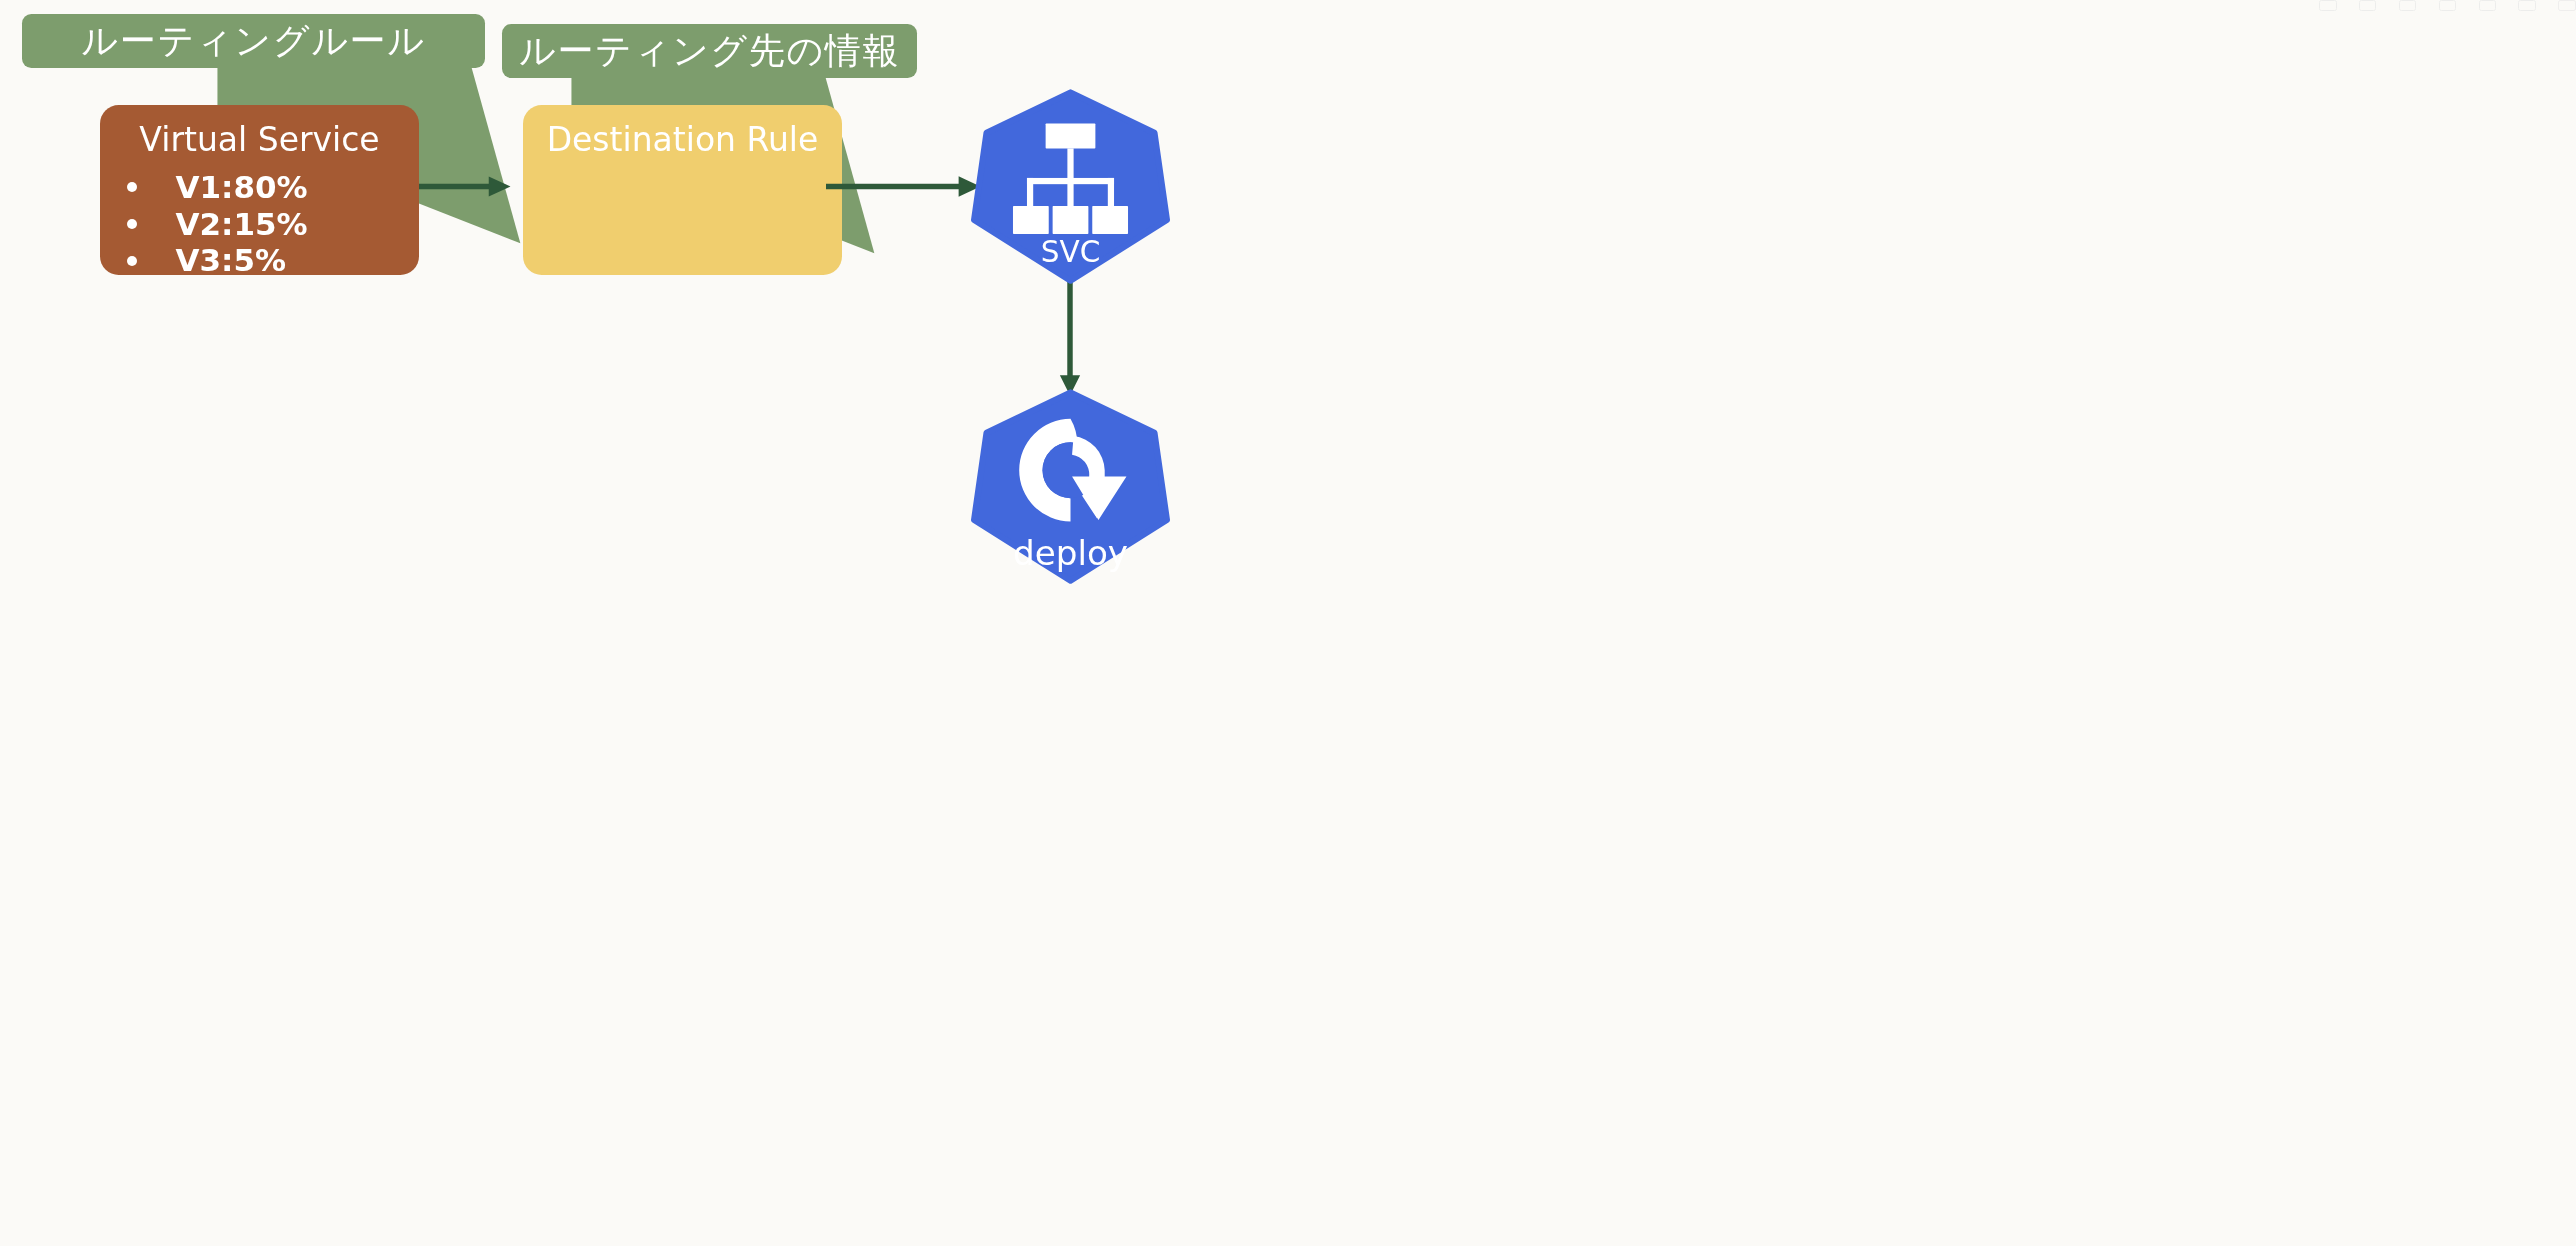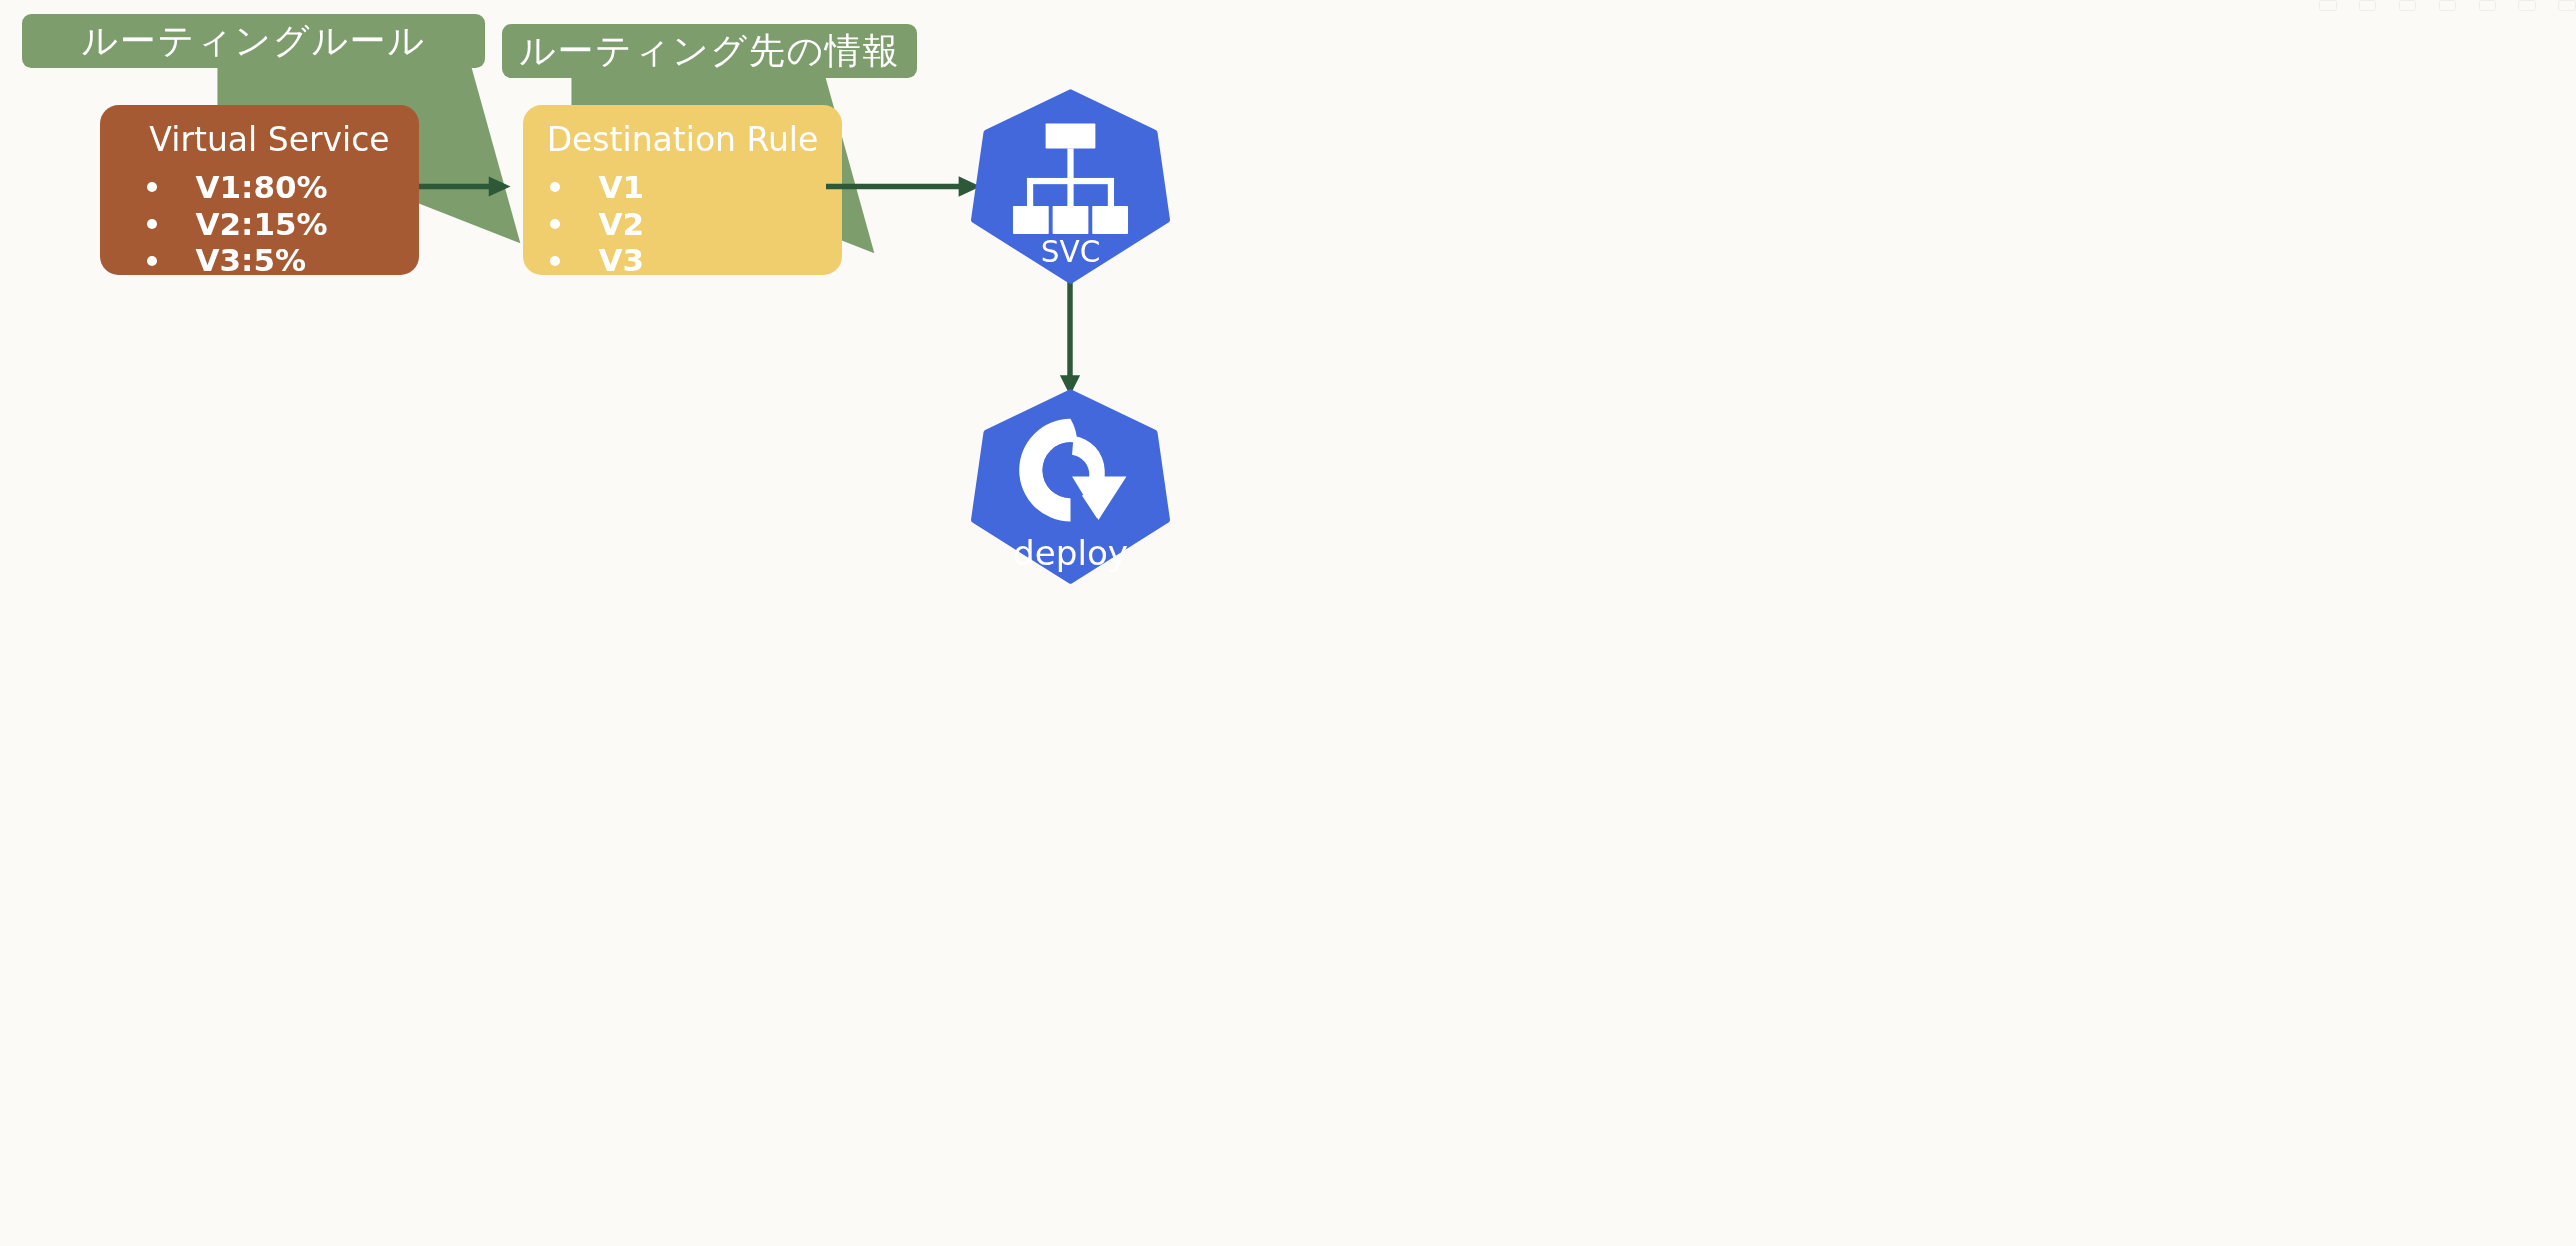--- a/index.html
+++ b/index.html
@@ -101,21 +101,21 @@
     background: #FFFFFF;
     flex: 0 0 auto;
     margin-right: 39px;
   }
   .resbox .bullet-label {
     color: #FFFFFF;
     font-size: 31px;
     line-height: 1;
     white-space: nowrap;
   }
-  .box-brown { background: #A55A33; padding-left: 20px; }
+  .box-brown { background: #A55A33; }
   .box-yellow { background: #F0CE6E; }
 
   
   .arrow {
     position: absolute;
     overflow: visible;
   }
 
   
   .k8s-node {
@@ -169,34 +169,20 @@
       </li>
       <li>
         <span class="dot"></span>
         <span class="bullet-label">V3:5%</span>
       </li>
     </ul>
   </div>
 
   <div class="resbox box-yellow" style="left:523px; top:105px; width:319px; height:170px;">
     <div class="res-title">Destination Rule</div>
-    <ul class="bullets">
-      <li>
-        <span class="dot"></span>
-        <span class="bullet-label">V1</span>
-      </li>
-      <li>
-        <span class="dot"></span>
-        <span class="bullet-label">V2</span>
-      </li>
-      <li>
-        <span class="dot"></span>
-        <span class="bullet-label">V3</span>
-      </li>
-    </ul>
   </div>
 
   <svg class="arrow" style="left:419px; top:167px;" width="93" height="39" viewBox="0 0 120 50">
     <line x1="0" y1="25" x2="96" y2="25" stroke="#2E5939" stroke-width="7"></line>
     <polygon points="90,12 118,25 90,38" fill="#2E5939"></polygon>
   </svg>
 
   <svg class="arrow" style="left:826px; top:167px;" width="156" height="39" viewBox="0 0 200 50">
     <line x1="0" y1="25" x2="176" y2="25" stroke="#2E5939" stroke-width="7"></line>
     <polygon points="170,12 198,25 170,38" fill="#2E5939"></polygon>

